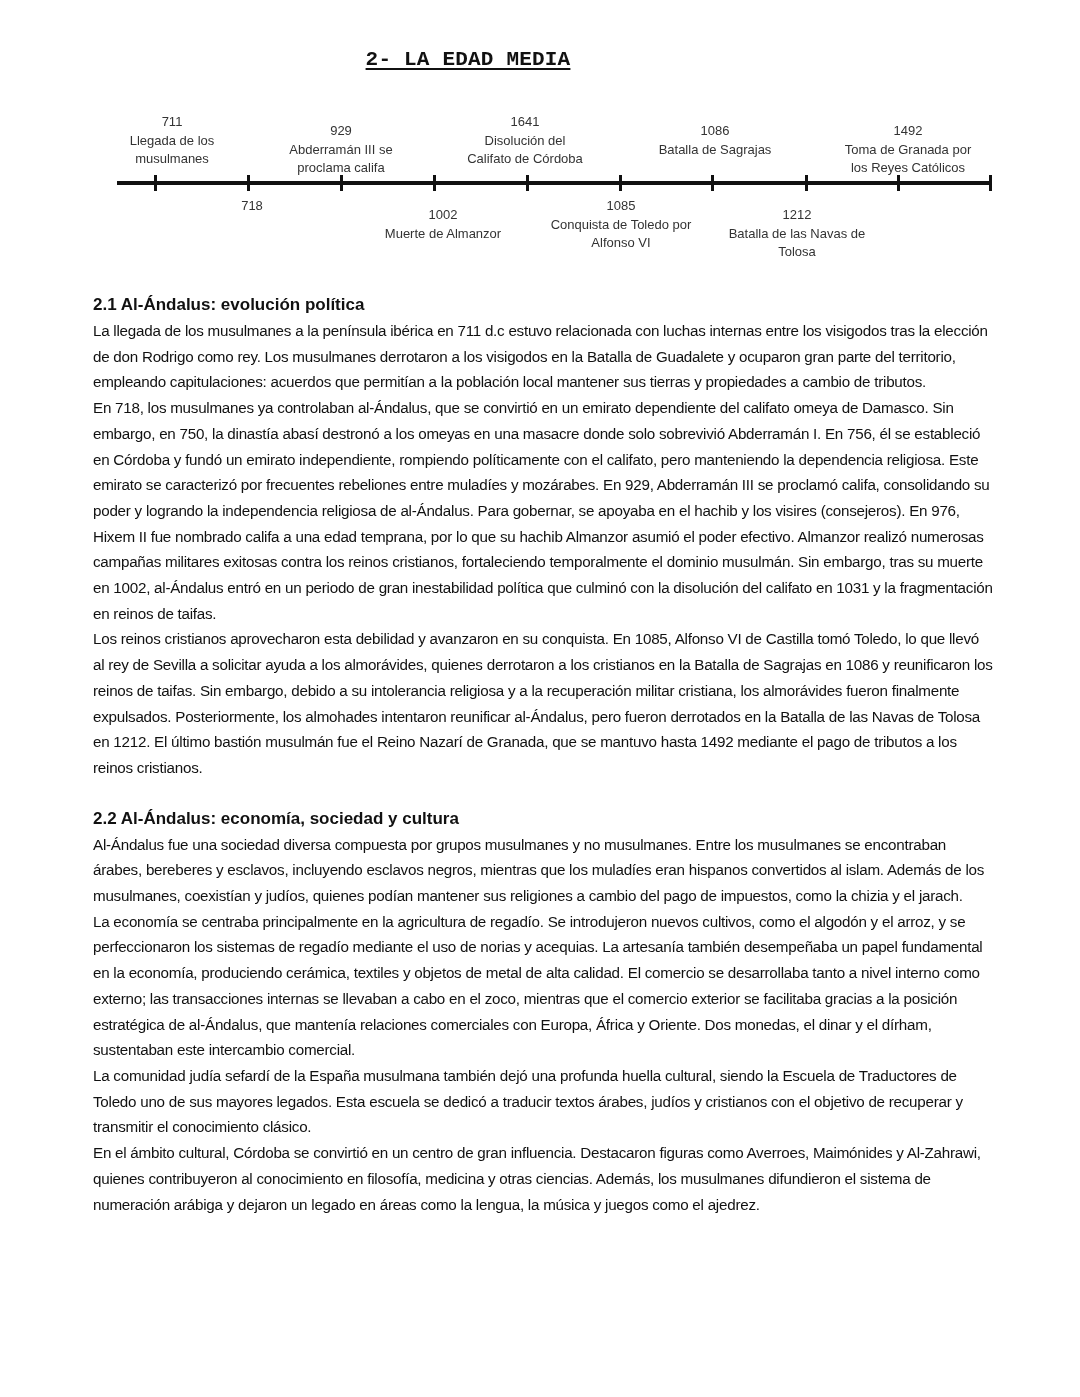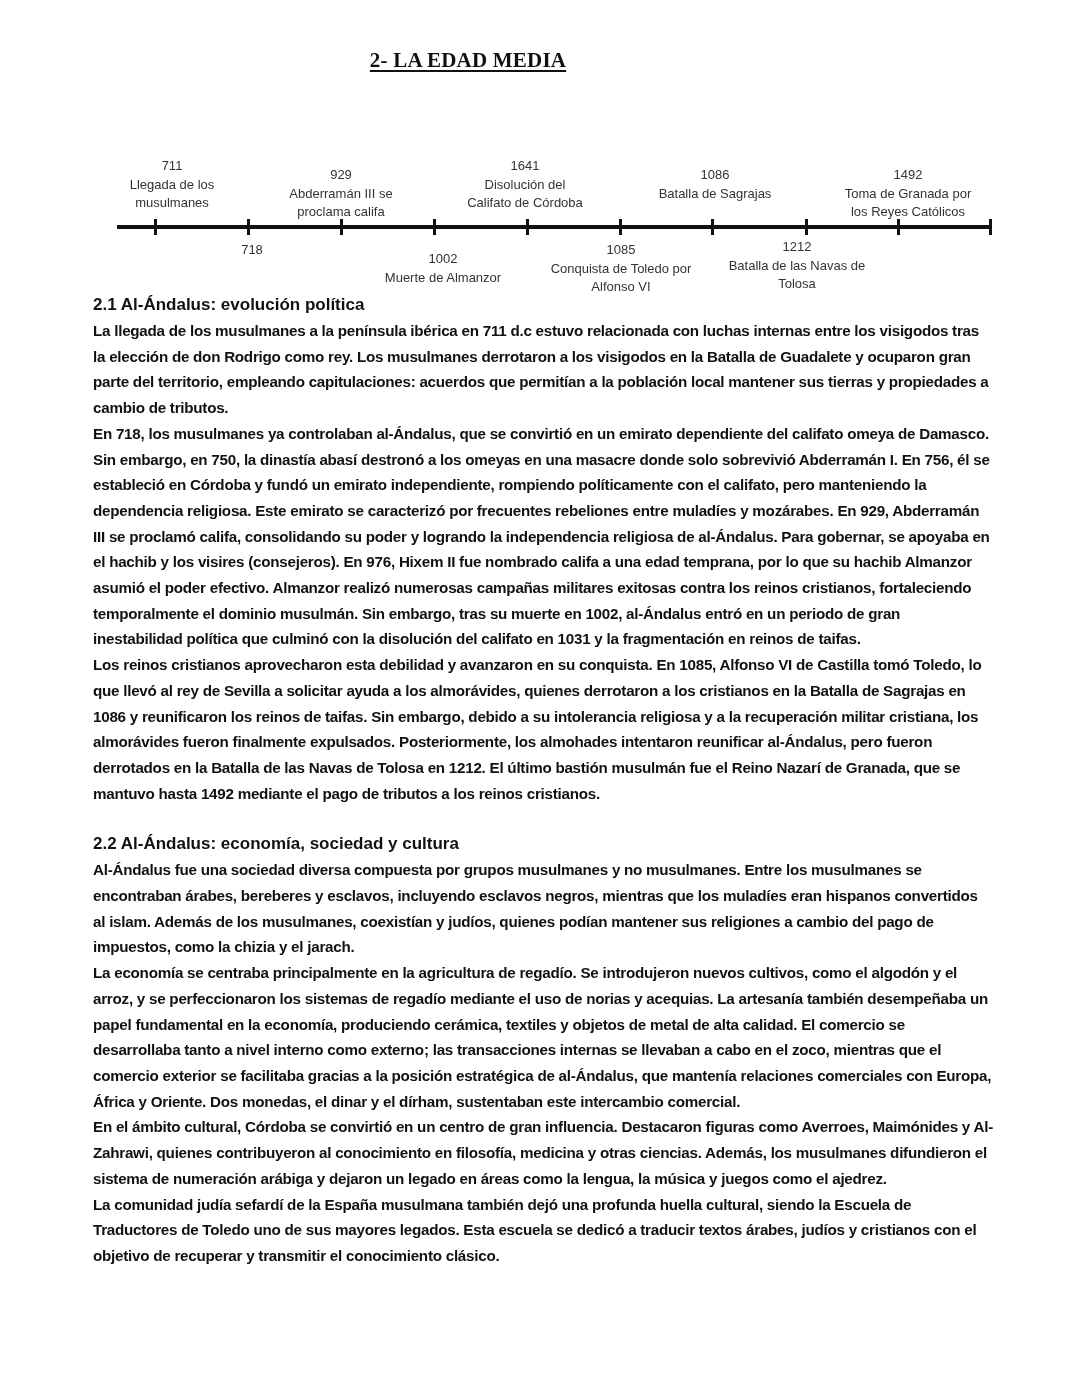--- a/index.html
+++ b/index.html
@@ -1,34 +1,34 @@
 <!DOCTYPE html>
 <html><head>
 <meta charset="utf-8">
 <style>
   html, body { margin: 0; padding: 0; background: #ffffff; }
   body { width: 1080px; height: 1397px; position: relative; overflow: hidden; color: #111; }
   .title {
     position: absolute; left: 0; width: 936px; top: 48px; text-align: center;
-    font-family: Liberation Serif, serif; font-weight: bold; font-size: 21px;
+    font-family: Liberation Mono, monospace; font-weight: bold; font-size: 21px;
     text-decoration: underline; text-underline-offset: 3px; letter-spacing: 0.2px;
   }
-  .timeline { position: absolute; left: 0; top: 0; width: 1080px; height: 280px; margin-top: 44px; }
+  .timeline { position: absolute; left: 0; top: 0; width: 1080px; height: 280px; }
   .tl-line { position: absolute; left: 117px; width: 874px; top: 181px; height: 4px; background: #111; }
   .tick { position: absolute; top: 175px; width: 3px; height: 16px; background: #111; margin-left: -1px; }
   .tl-label {
     position: absolute; text-align: center; font-family: "Liberation Sans", sans-serif;
     font-size: 13px; line-height: 18.5px; color: #333; transform: translateX(-50%); white-space: nowrap;
   }
   .content {
     position: absolute; left: 93px; top: 292px; width: 900px;
     font-family: "Liberation Sans", sans-serif; font-size: 15.2px; line-height: 25.7px; color: #111;
   }
   .section-heading { font-size: 17px; line-height: 26px; margin: 0; font-weight: bold; }
-  .para { margin: 0; letter-spacing: -0.25px; font-weight: bold; }
+  .para { margin: 0; letter-spacing: -0.25px; }
   .spacer { height: 25px; }
 </style>
 </head>
 <body>
 
 <div class="title">2- LA EDAD MEDIA</div>
 
 <div class="timeline">
   <div class="tl-line"></div>
   <div class="tick" style="left:155px"></div>
@@ -72,35 +72,35 @@
   </div>
   <div class="tl-label" style="left:443px; top:206px">
     <div>1002</div>
     <div style="white-space:pre-line">Muerte de Almanzor</div>
   </div>
   <div class="tl-label" style="left:621px; top:197px">
     <div>1085</div>
     <div style="white-space:pre-line">Conquista de Toledo por
 Alfonso VI</div>
   </div>
-  <div class="tl-label" style="left:797px; top:194px">
+  <div class="tl-label" style="left:797px; top:206px">
     <div>1212</div>
     <div style="white-space:pre-line">Batalla de las Navas de
 Tolosa</div>
   </div>
 </div>
 
 <div class="content">
   <section>
     <h2 class="section-heading">2.1 Al-Ándalus: evolución política</h2>
     <p class="para">La llegada de los musulmanes a la península ibérica en 711 d.c estuvo relacionada con luchas internas entre los visigodos tras la elección de don Rodrigo como rey. Los musulmanes derrotaron a los visigodos en la Batalla de Guadalete y ocuparon gran parte del territorio, empleando capitulaciones: acuerdos que permitían a la población local mantener sus tierras y propiedades a cambio de tributos.</p>
     <p class="para">En 718, los musulmanes ya controlaban al-Ándalus, que se convirtió en un emirato dependiente del califato omeya de Damasco. Sin embargo, en 750, la dinastía abasí destronó a los omeyas en una masacre donde solo sobrevivió Abderramán I. En 756, él se estableció en Córdoba y fundó un emirato independiente, rompiendo políticamente con el califato, pero manteniendo la dependencia religiosa. Este emirato se caracterizó por frecuentes rebeliones entre muladíes  y mozárabes. En 929, Abderramán III se proclamó califa, consolidando su poder y logrando la independencia religiosa de al-Ándalus. Para gobernar, se apoyaba en el hachib y los visires (consejeros). En 976, Hixem II fue nombrado califa a una edad temprana, por lo que su hachib Almanzor asumió el poder efectivo. Almanzor realizó numerosas campañas militares exitosas contra los reinos cristianos, fortaleciendo temporalmente el dominio musulmán. Sin embargo, tras su muerte en 1002, al-Ándalus entró en un periodo de gran inestabilidad política que culminó con la disolución del califato en 1031 y la fragmentación en reinos de taifas.</p>
     <p class="para">Los reinos cristianos aprovecharon esta debilidad y avanzaron en su conquista. En 1085, Alfonso VI de Castilla tomó Toledo, lo que llevó al rey de Sevilla a solicitar ayuda a los almorávides, quienes derrotaron a los cristianos en la Batalla de Sagrajas en 1086 y reunificaron los reinos de taifas. Sin embargo, debido a su intolerancia religiosa y a la recuperación militar cristiana, los almorávides fueron finalmente expulsados. Posteriormente, los almohades intentaron reunificar al-Ándalus, pero fueron derrotados en la Batalla de las Navas de Tolosa en 1212. El último bastión musulmán fue el Reino Nazarí de Granada, que se mantuvo hasta 1492 mediante el pago de tributos a los reinos cristianos.</p>
   </section>
   <div class="spacer"></div>
   <section>
     <h2 class="section-heading">2.2 Al-Ándalus: economía, sociedad y cultura</h2>
     <p class="para">Al-Ándalus fue una sociedad diversa compuesta por grupos musulmanes y no musulmanes. Entre los musulmanes se encontraban árabes, bereberes y esclavos, incluyendo esclavos negros, mientras que los muladíes eran hispanos convertidos al islam. Además de los musulmanes, coexistían y judíos, quienes podían mantener sus religiones a cambio del pago de impuestos, como la chizia y el jarach.</p>
     <p class="para">La economía se centraba principalmente en la agricultura de regadío. Se introdujeron nuevos cultivos, como el algodón y el arroz, y se perfeccionaron los sistemas de regadío mediante el uso de norias y acequias. La artesanía también desempeñaba un papel fundamental en la economía, produciendo cerámica, textiles y objetos de metal de alta calidad. El comercio se desarrollaba tanto a nivel interno como externo; las transacciones internas se llevaban a cabo en el zoco, mientras que el comercio exterior se facilitaba gracias a la posición estratégica de al-Ándalus, que mantenía relaciones comerciales con Europa, África y Oriente. Dos monedas, el dinar y el dírham, sustentaban este intercambio comercial.</p>
+    <p class="para">La comunidad judía sefardí de la España musulmana también dejó una profunda huella cultural, siendo la Escuela de Traductores de Toledo uno de sus mayores legados. Esta escuela se dedicó a traducir textos árabes, judíos y cristianos con el objetivo de recuperar y transmitir el conocimiento clásico.</p>
     <p class="para">En el ámbito cultural, Córdoba se convirtió en un centro de gran influencia. Destacaron figuras como Averroes, Maimónides y Al-Zahrawi, quienes contribuyeron al conocimiento en filosofía, medicina y otras ciencias. Además, los musulmanes difundieron el sistema de numeración arábiga y dejaron un legado en áreas como la lengua, la música y juegos como el ajedrez.</p>
-    <p class="para">La comunidad judía sefardí de la España musulmana también dejó una profunda huella cultural, siendo la Escuela de Traductores de Toledo uno de sus mayores legados. Esta escuela se dedicó a traducir textos árabes, judíos y cristianos con el objetivo de recuperar y transmitir el conocimiento clásico.</p>
   </section>
 </div>
 
 </body></html>

